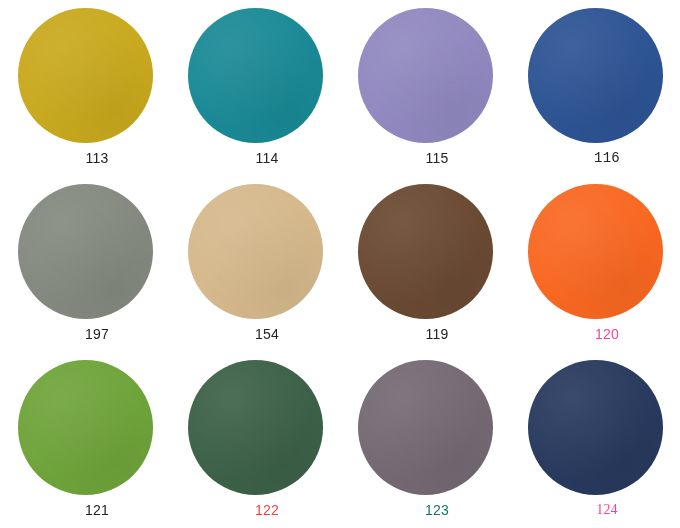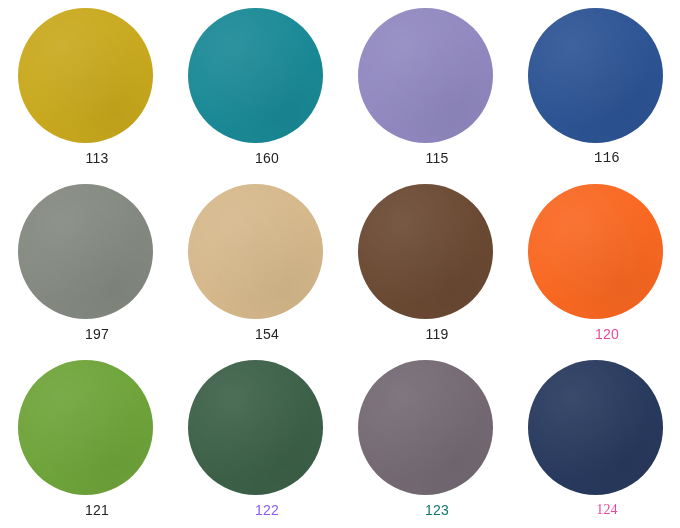--- a/index.html
+++ b/index.html
@@ -71,21 +71,21 @@
 <body style="background: rgb(255, 255, 255);">
 
 <div class="swatch-grid">
 
   <div class="swatch-cell">
     <div class="swatch-disc" style="background-color: rgb(201, 169, 30);"></div>
     <div class="swatch-label" style="color: rgb(35, 35, 35);">113</div>
   </div>
   <div class="swatch-cell">
     <div class="swatch-disc" style="background-color: rgb(26, 138, 150);"></div>
-    <div class="swatch-label" style="color: rgb(35, 35, 35);">160</div>
+    <div class="swatch-label" style="color: rgb(35, 35, 35);">114</div>
   </div>
   <div class="swatch-cell">
     <div class="swatch-disc" style="background-color: rgb(145, 137, 192);"></div>
     <div class="swatch-label" style="color: rgb(35, 35, 35);">115</div>
   </div>
   <div class="swatch-cell">
     <div class="swatch-disc" style="background-color: rgb(45, 84, 148);"></div>
     <div class="swatch-label" style="color: rgb(35, 35, 35); font-family: Liberation Mono, monospace;">116</div>
   </div>
 
@@ -105,21 +105,21 @@
     <div class="swatch-disc" style="background-color: rgb(249, 104, 34);"></div>
     <div class="swatch-label" style="color: #ec4899;">120</div>
   </div>
 
   <div class="swatch-cell">
     <div class="swatch-disc" style="background-color: rgb(111, 164, 58);"></div>
     <div class="swatch-label" style="color: rgb(35, 35, 35);">121</div>
   </div>
   <div class="swatch-cell">
     <div class="swatch-disc" style="background-color: rgb(61, 97, 72);"></div>
-    <div class="swatch-label" style="color: #8b5cf6;">122</div>
+    <div class="swatch-label" style="color: #ef4444;">122</div>
   </div>
   <div class="swatch-cell">
     <div class="swatch-disc" style="background-color: rgb(117, 106, 116);"></div>
     <div class="swatch-label" style="color: #0f766e;">123</div>
   </div>
   <div class="swatch-cell">
     <div class="swatch-disc" style="background-color: rgb(40, 58, 94);"></div>
     <div class="swatch-label" style="color: #ec4899; font-family: Liberation Serif, serif;">124</div>
   </div>
 </div>

